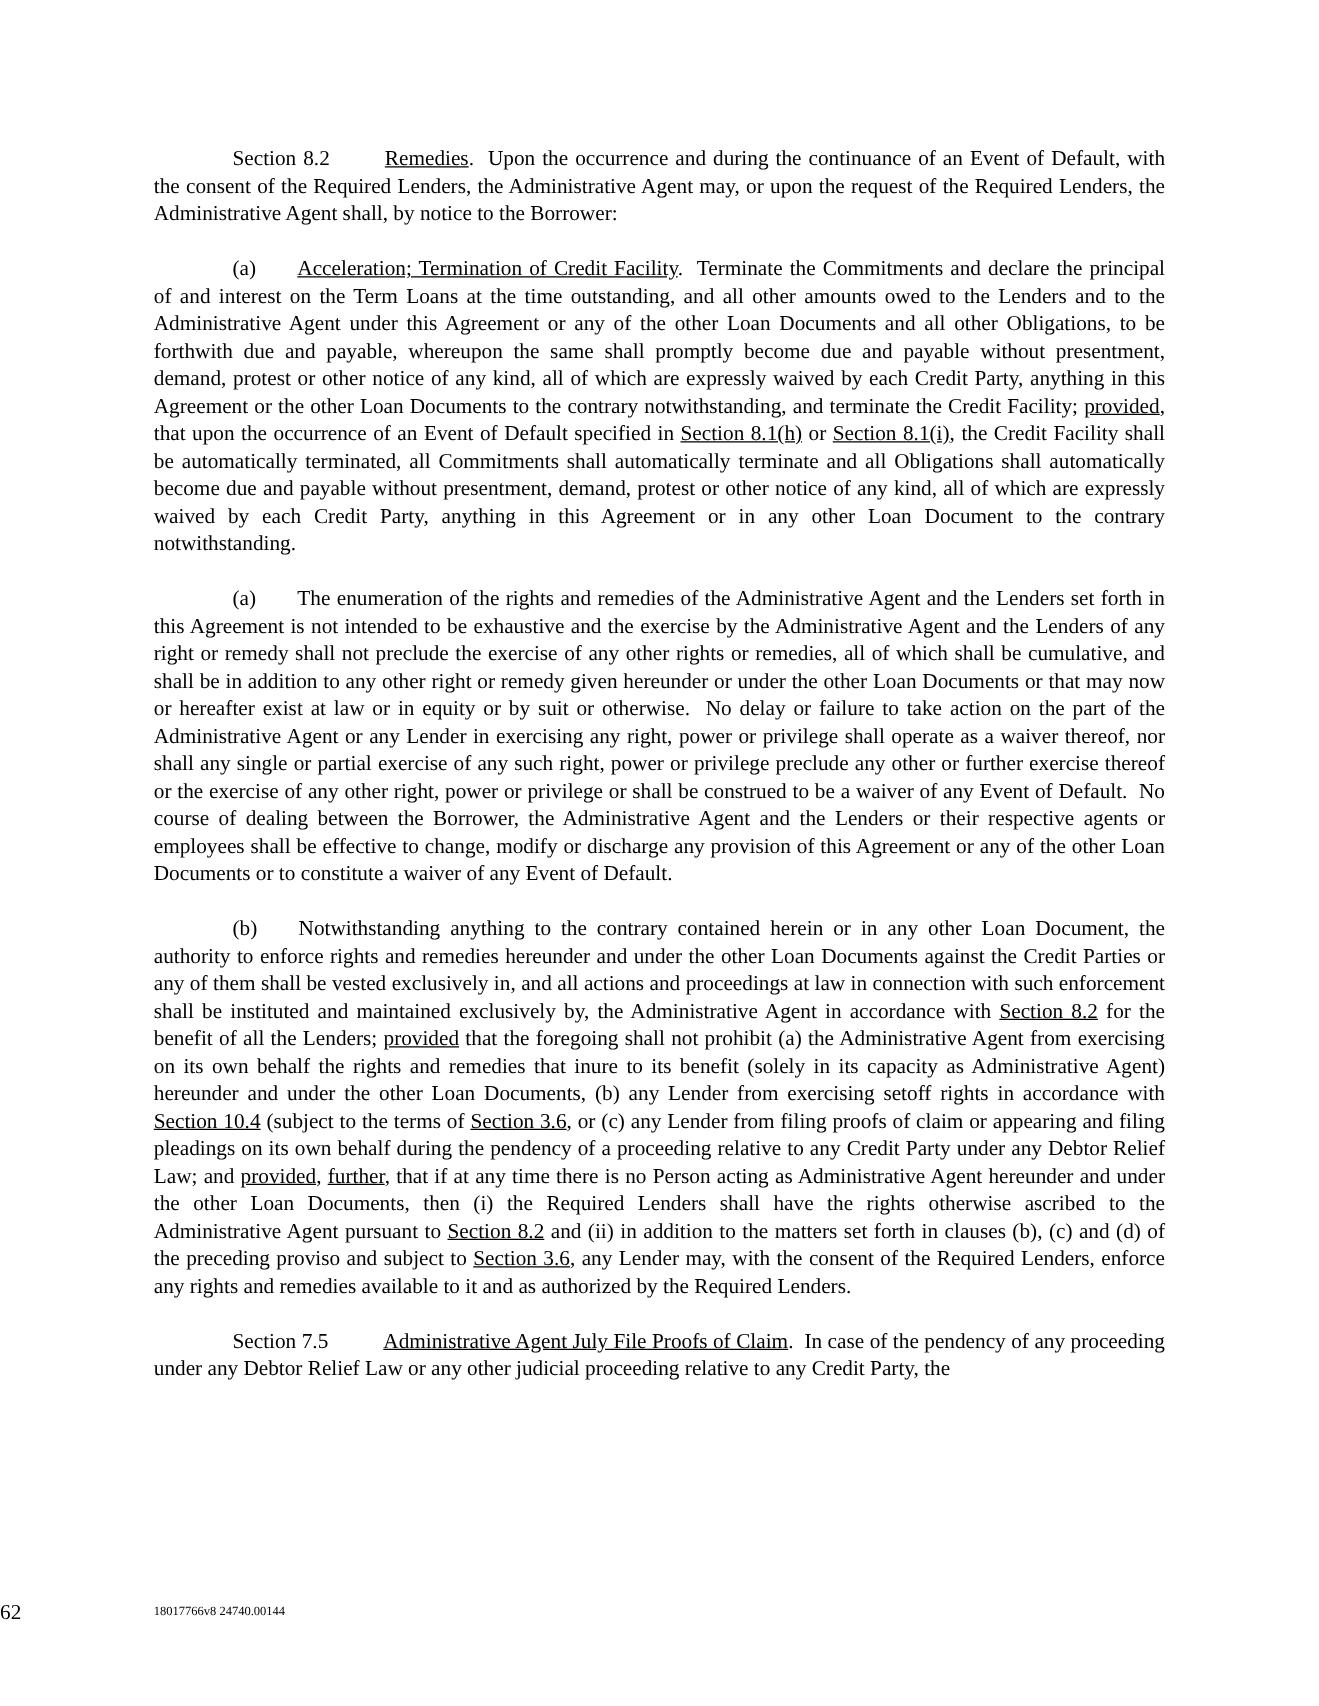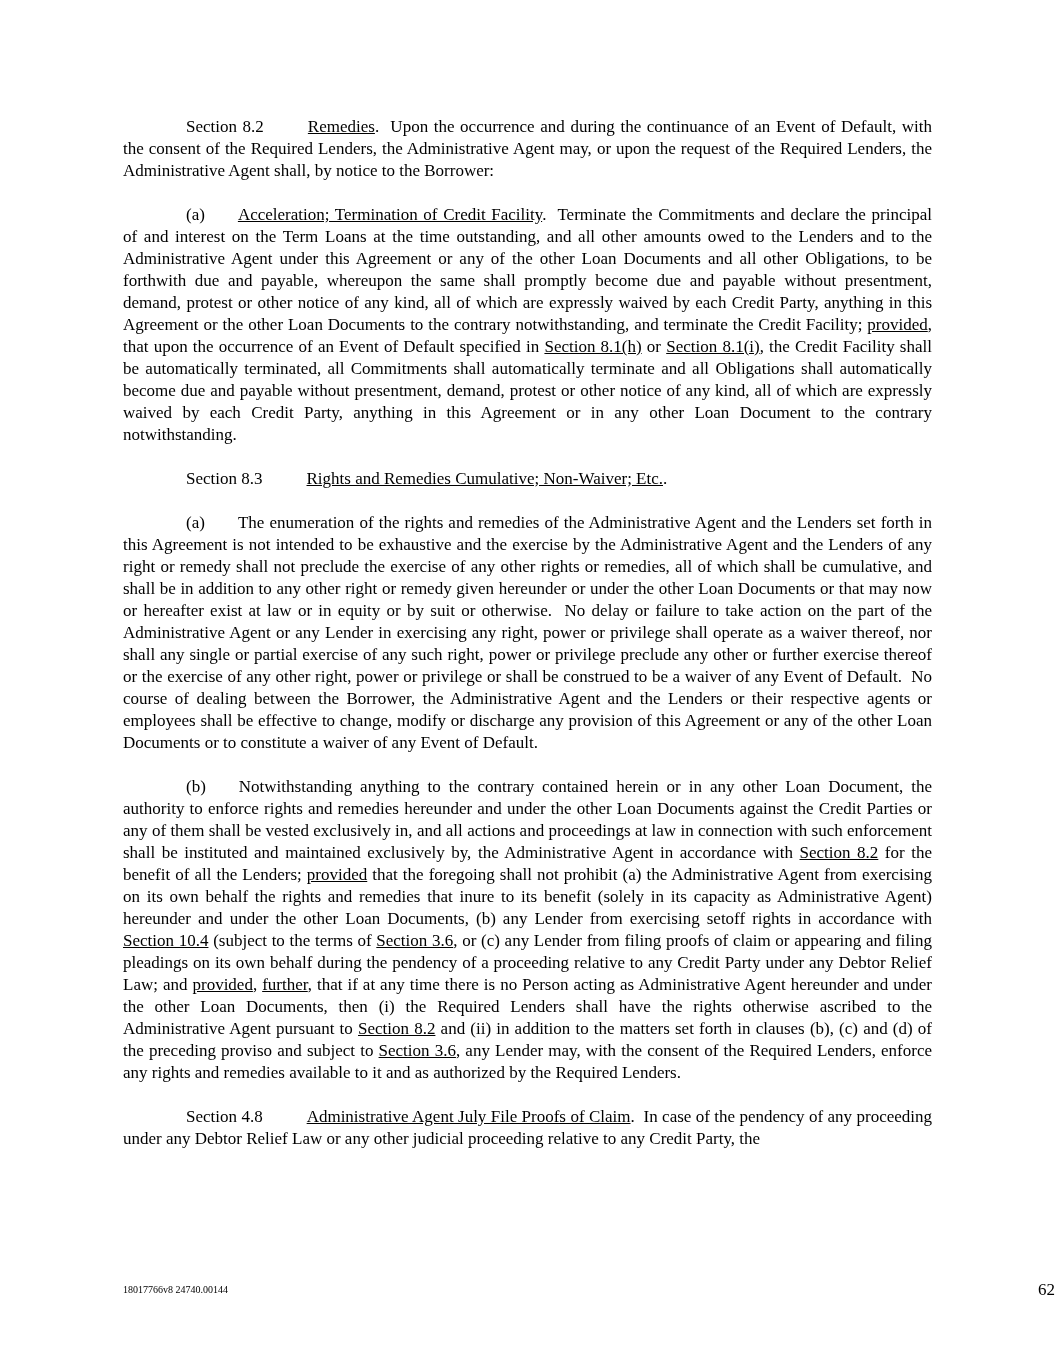--- a/index.html
+++ b/index.html
@@ -38,33 +38,32 @@
     position: absolute;
     left: 123px;
     top: 4px;
     font-size: 10px;
   }
   .page-number {
     position: absolute;
     left: 0;
     right: 0;
     top: 0;
-    text-align: right;
+    text-align: left;
     font-size: 17px;
   }
 </style>
 </head>
 <body>
 
 <div class="page">
   <div class="body-text">
       <p class="para"><span>Section 8.2</span><span class="tab" style="width: 44px;"></span><span class="u">Remedies</span><span>.&nbsp; Upon the occurrence and during the continuance of an Event of Default, with the consent of the Required Lenders, the Administrative Agent may, or upon the request of the Required Lenders, the Administrative Agent shall, by notice to the Borrower:</span></p>
       <p class="para"><span>(a)</span><span class="tab" style="width: 33px;"></span><span class="u">Acceleration; Termination of Credit Facility</span><span>.&nbsp; Terminate the Commitments and declare the principal of and interest on the Term Loans at the time outstanding, and all other amounts owed to the Lenders and to the Administrative Agent under this Agreement or any of the other Loan Documents and all other Obligations, to be forthwith due and payable, whereupon the same shall promptly become due and payable without presentment, demand, protest or other notice of any kind, all of which are expressly waived by each Credit Party, anything in this Agreement or the other Loan Documents to the contrary notwithstanding, and terminate the Credit Facility; </span><span class="u">provided</span><span>, that upon the occurrence of an Event of Default specified in </span><span class="u">Section 8.1(h)</span><span> or </span><span class="u">Section 8.1(i)</span><span>, the Credit Facility shall be automatically terminated, all Commitments shall automatically terminate and all Obligations shall automatically become due and payable without presentment, demand, protest or other notice of any kind, all of which are expressly waived by each Credit Party, anything in this Agreement or in any other Loan Document to the contrary notwithstanding.</span></p>
-      <p class="para"><span>Section 8.3</span><span class="tab" style="width: 44px;"></span><span class="u">Rights and Remedies Cumulative; Non-Waiver; Etc.</span><span>.</span></p>
       <p class="para"><span>(a)</span><span class="tab" style="width: 33px;"></span><span>The enumeration of the rights and remedies of the Administrative Agent and the Lenders set forth in this Agreement is not intended to be exhaustive and the exercise by the Administrative Agent and the Lenders of any right or remedy shall not preclude the exercise of any other rights or remedies, all of which shall be cumulative, and shall be in addition to any other right or remedy given hereunder or under the other Loan Documents or that may now or hereafter exist at law or in equity or by suit or otherwise.&nbsp; No delay or failure to take action on the part of the Administrative Agent or any Lender in exercising any right, power or privilege shall operate as a waiver thereof, nor shall any single or partial exercise of any such right, power or privilege preclude any other or further exercise thereof or the exercise of any other right, power or privilege or shall be construed to be a waiver of any Event of Default.&nbsp; No course of dealing between the Borrower, the Administrative Agent and the Lenders or their respective agents or employees shall be effective to change, modify or discharge any provision of this Agreement or any of the other Loan Documents or to constitute a waiver of any Event of Default.</span></p>
       <p class="para"><span>(b)</span><span class="tab" style="width: 33px;"></span><span>Notwithstanding anything to the contrary contained herein or in any other Loan Document, the authority to enforce rights and remedies hereunder and under the other Loan Documents against the Credit Parties or any of them shall be vested exclusively in, and all actions and proceedings at law in connection with such enforcement shall be instituted and maintained exclusively by, the Administrative Agent in accordance with </span><span class="u">Section 8.2</span><span> for the benefit of all the Lenders; </span><span class="u">provided</span><span> that the foregoing shall not prohibit (a) the Administrative Agent from exercising on its own behalf the rights and remedies that inure to its benefit (solely in its capacity as Administrative Agent) hereunder and under the other Loan Documents, (b) any Lender from exercising setoff rights in accordance with </span><span class="u">Section 10.4</span><span> (subject to the terms of </span><span class="u">Section 3.6</span><span>, or (c) any Lender from filing proofs of claim or appearing and filing pleadings on its own behalf during the pendency of a proceeding relative to any Credit Party under any Debtor Relief Law; and </span><span class="u">provided</span><span>, </span><span class="u">further</span><span>, that if at any time there is no Person acting as Administrative Agent hereunder and under the other Loan Documents, then (i) the Required Lenders shall have the rights otherwise ascribed to the Administrative Agent pursuant to </span><span class="u">Section 8.2</span><span> and (ii) in addition to the matters set forth in clauses (b), (c) and (d) of the preceding proviso and subject to </span><span class="u">Section 3.6</span><span>, any Lender may, with the consent of the Required Lenders, enforce any rights and remedies available to it and as authorized by the Required Lenders.</span></p>
-      <p class="para"><span>Section 4.8</span><span class="tab" style="width: 44px;"></span><span class="u">Administrative Agent July File Proofs of Claim</span><span>.&nbsp; In case of the pendency of any proceeding under any Debtor Relief Law or any other judicial proceeding relative to any Credit Party, the</span></p>
+      <p class="para"><span>Section 7.5</span><span class="tab" style="width: 44px;"></span><span class="u">Administrative Agent July File Proofs of Claim</span><span>.&nbsp; In case of the pendency of any proceeding under any Debtor Relief Law or any other judicial proceeding relative to any Credit Party, the</span></p>
     </div>
   <div class="footer">
     <span class="doc-id">18017766v8 24740.00144</span>
     <span class="page-number">62</span>
   </div>
 </div>
 
 </body></html>

